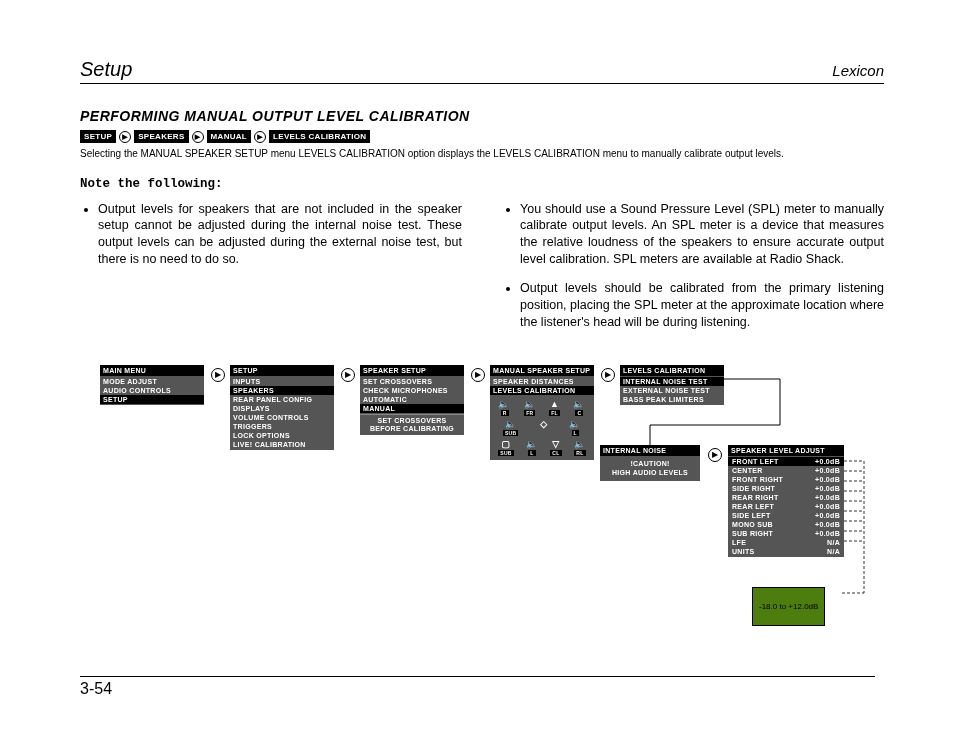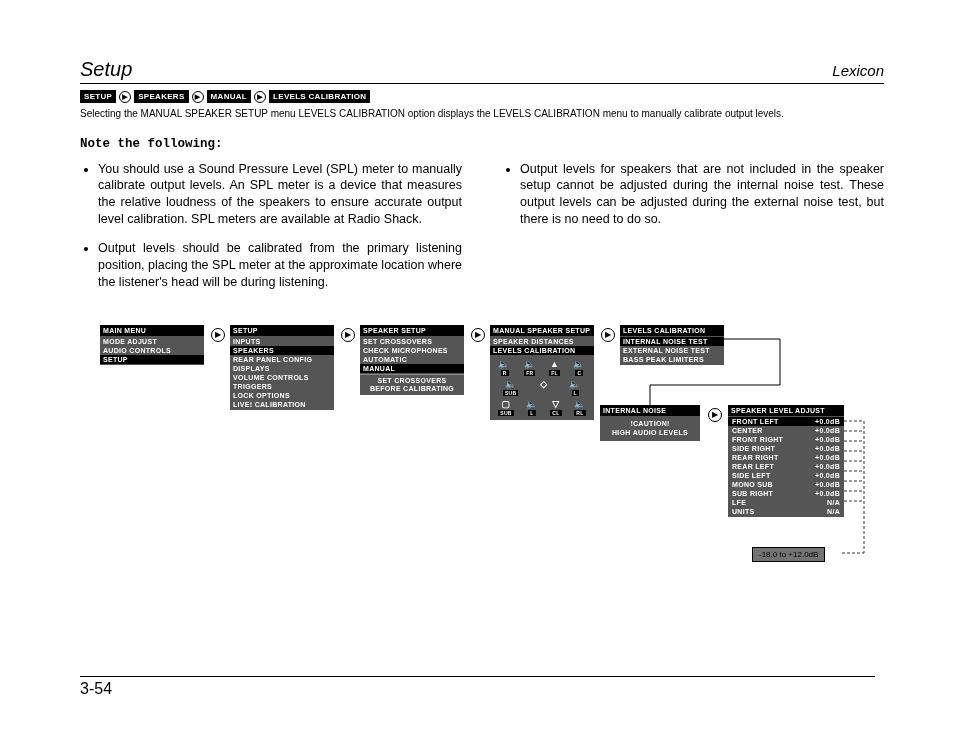--- a/index.html
+++ b/index.html
@@ -159,22 +159,22 @@
     background:#000; padding:0 2px; margin-top:1px;
   }
 
   .adj-row {
     display:flex; justify-content:space-between; padding:1px 4px;
   }
   .range-box {
     position:absolute;
     border:1px solid #000;
     font-size:8px;
-    padding:2px 6px;
-    background:#737373;
+    padding:14px 6px;
+    background:#4d7c0f;
   }
 
   .circ-arrow {
     position:absolute;
     width:12px; height:12px;
     border:1px solid #000;
     border-radius:50%;
     display:flex; align-items:center; justify-content:center;
     font-size:8px;
     background:#fff;
@@ -198,45 +198,46 @@
 </style>
 </head>
 <body>
 
 <div class="page">
   <div class="topbar">
     <span class="title">Setup</span>
     <span class="brand">Lexicon</span>
   </div>
 
+  <div class="heading">PERFORMING MANUAL OUTPUT LEVEL CALIBRATION</div>
 
   <div class="breadcrumb">
     <span class="bc-item">SETUP</span>
     <span class="bc-arrow">▶</span>
     <span class="bc-item">SPEAKERS</span>
     <span class="bc-arrow">▶</span>
     <span class="bc-item">MANUAL</span>
     <span class="bc-arrow">▶</span>
     <span class="bc-item">LEVELS CALIBRATION</span>
   </div>
 
   <div class="intro">Selecting the MANUAL SPEAKER SETUP menu LEVELS CALIBRATION option displays the LEVELS CALIBRATION menu to manually calibrate output levels.</div>
 
   <div class="note-h">Note the following:</div>
 
   <div class="cols">
     <div class="col">
       <ul class="bullets">
+        <li>Output levels for speakers that are not included in the speaker setup cannot be adjusted during the internal noise test. These output levels can be adjusted during the external noise test, but there is no need to do so.</li>
+      </ul>
+    </div>
+    <div class="col">
+      <ul class="bullets">
         <li>You should use a Sound Pressure Level (SPL) meter to manually calibrate output levels. An SPL meter is a device that measures the relative loudness of the speakers to ensure accurate output level calibration. SPL meters are available at Radio Shack.</li>
         <li>Output levels should be calibrated from the primary listening position, placing the SPL meter at the approximate location where the listener's head will be during listening.</li>
-      </ul>
-    </div>
-    <div class="col">
-      <ul class="bullets">
-        <li>Output levels for speakers that are not included in the speaker setup cannot be adjusted during the internal noise test. These output levels can be adjusted during the external noise test, but there is no need to do so.</li>
       </ul>
     </div>
   </div>
 
   <div class="diagram">
 
     <div class="menu" style="left:20px; top:0;">
       <div class="mtitle">MAIN MENU</div>
       <div class="mbody">
         <div class="mrow">MODE ADJUST</div>

